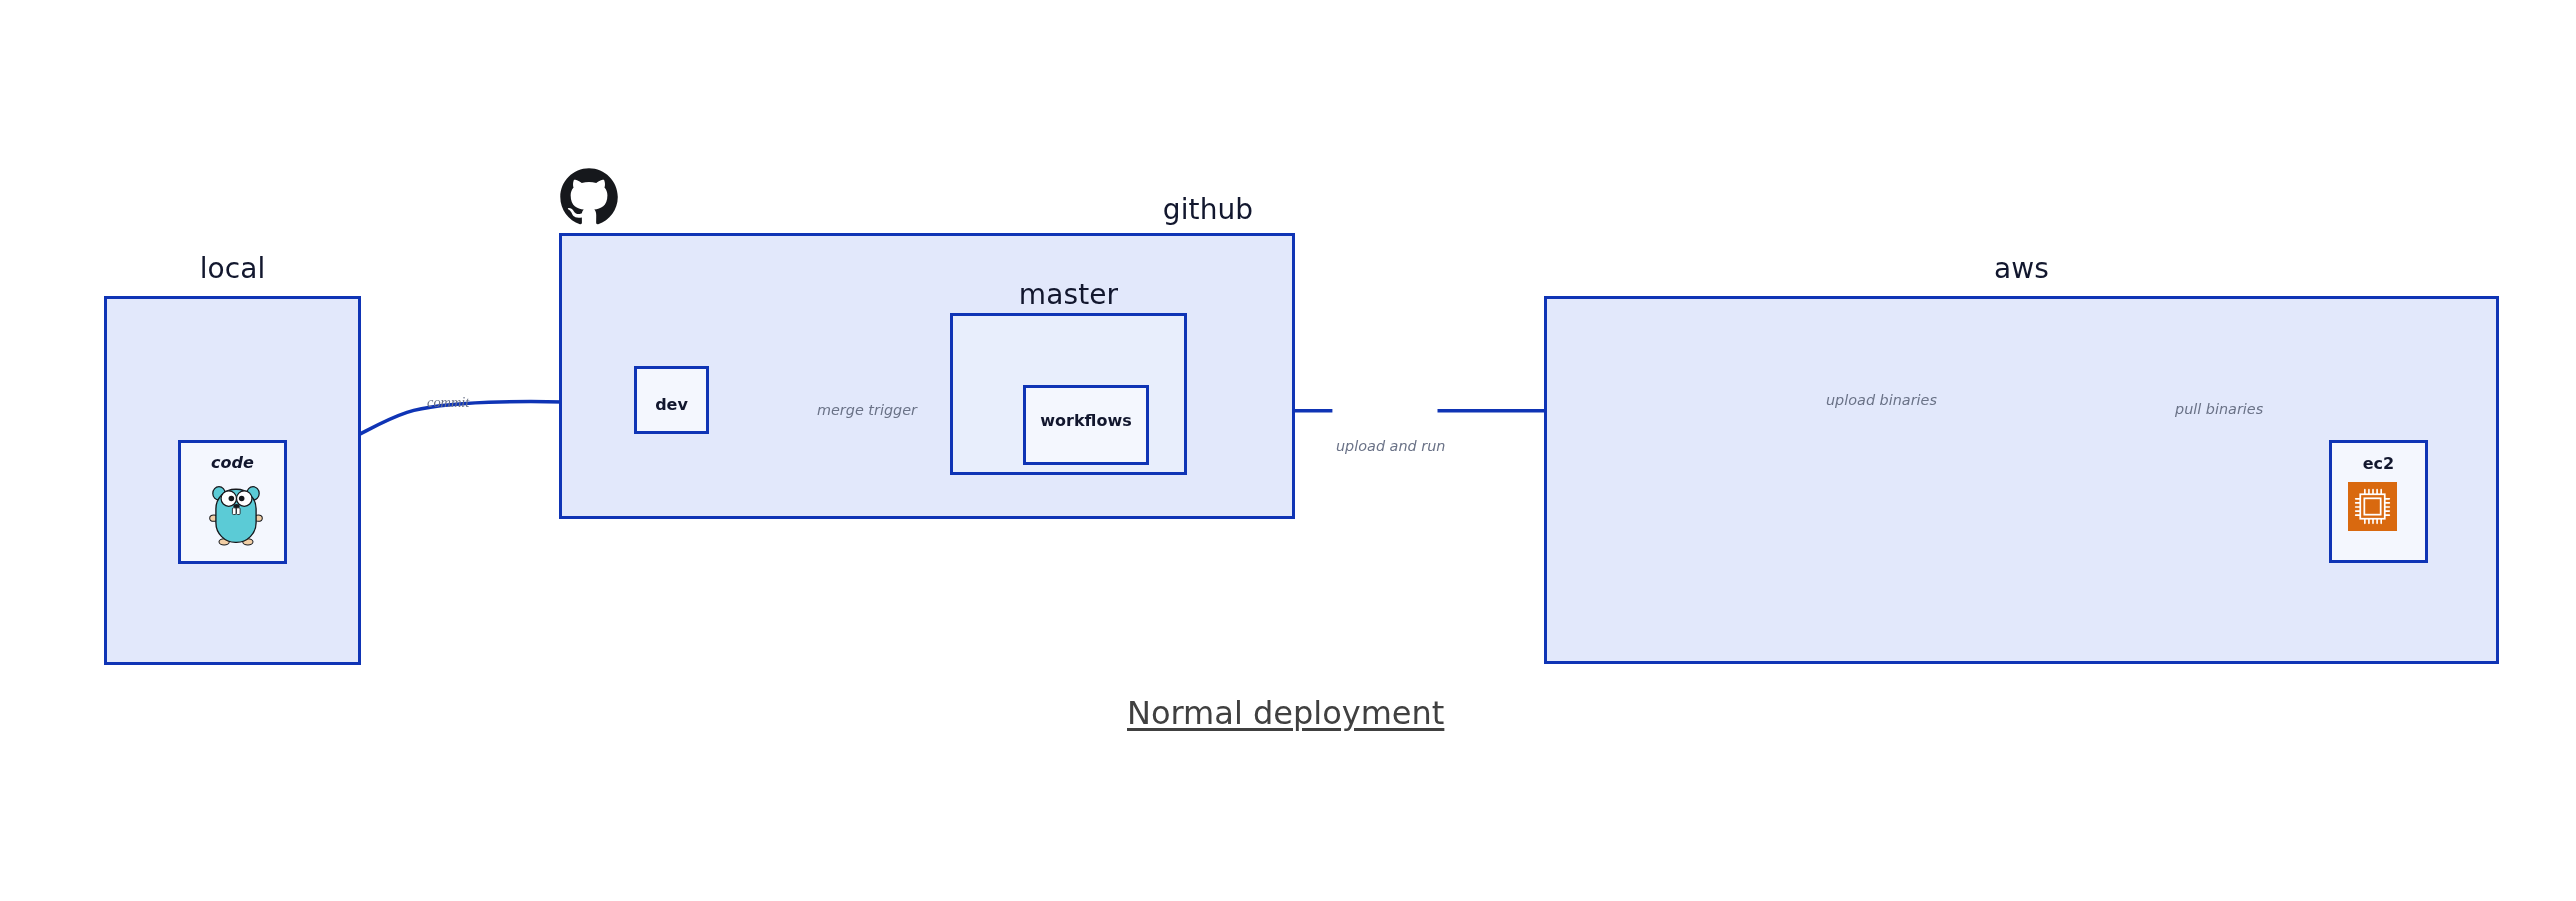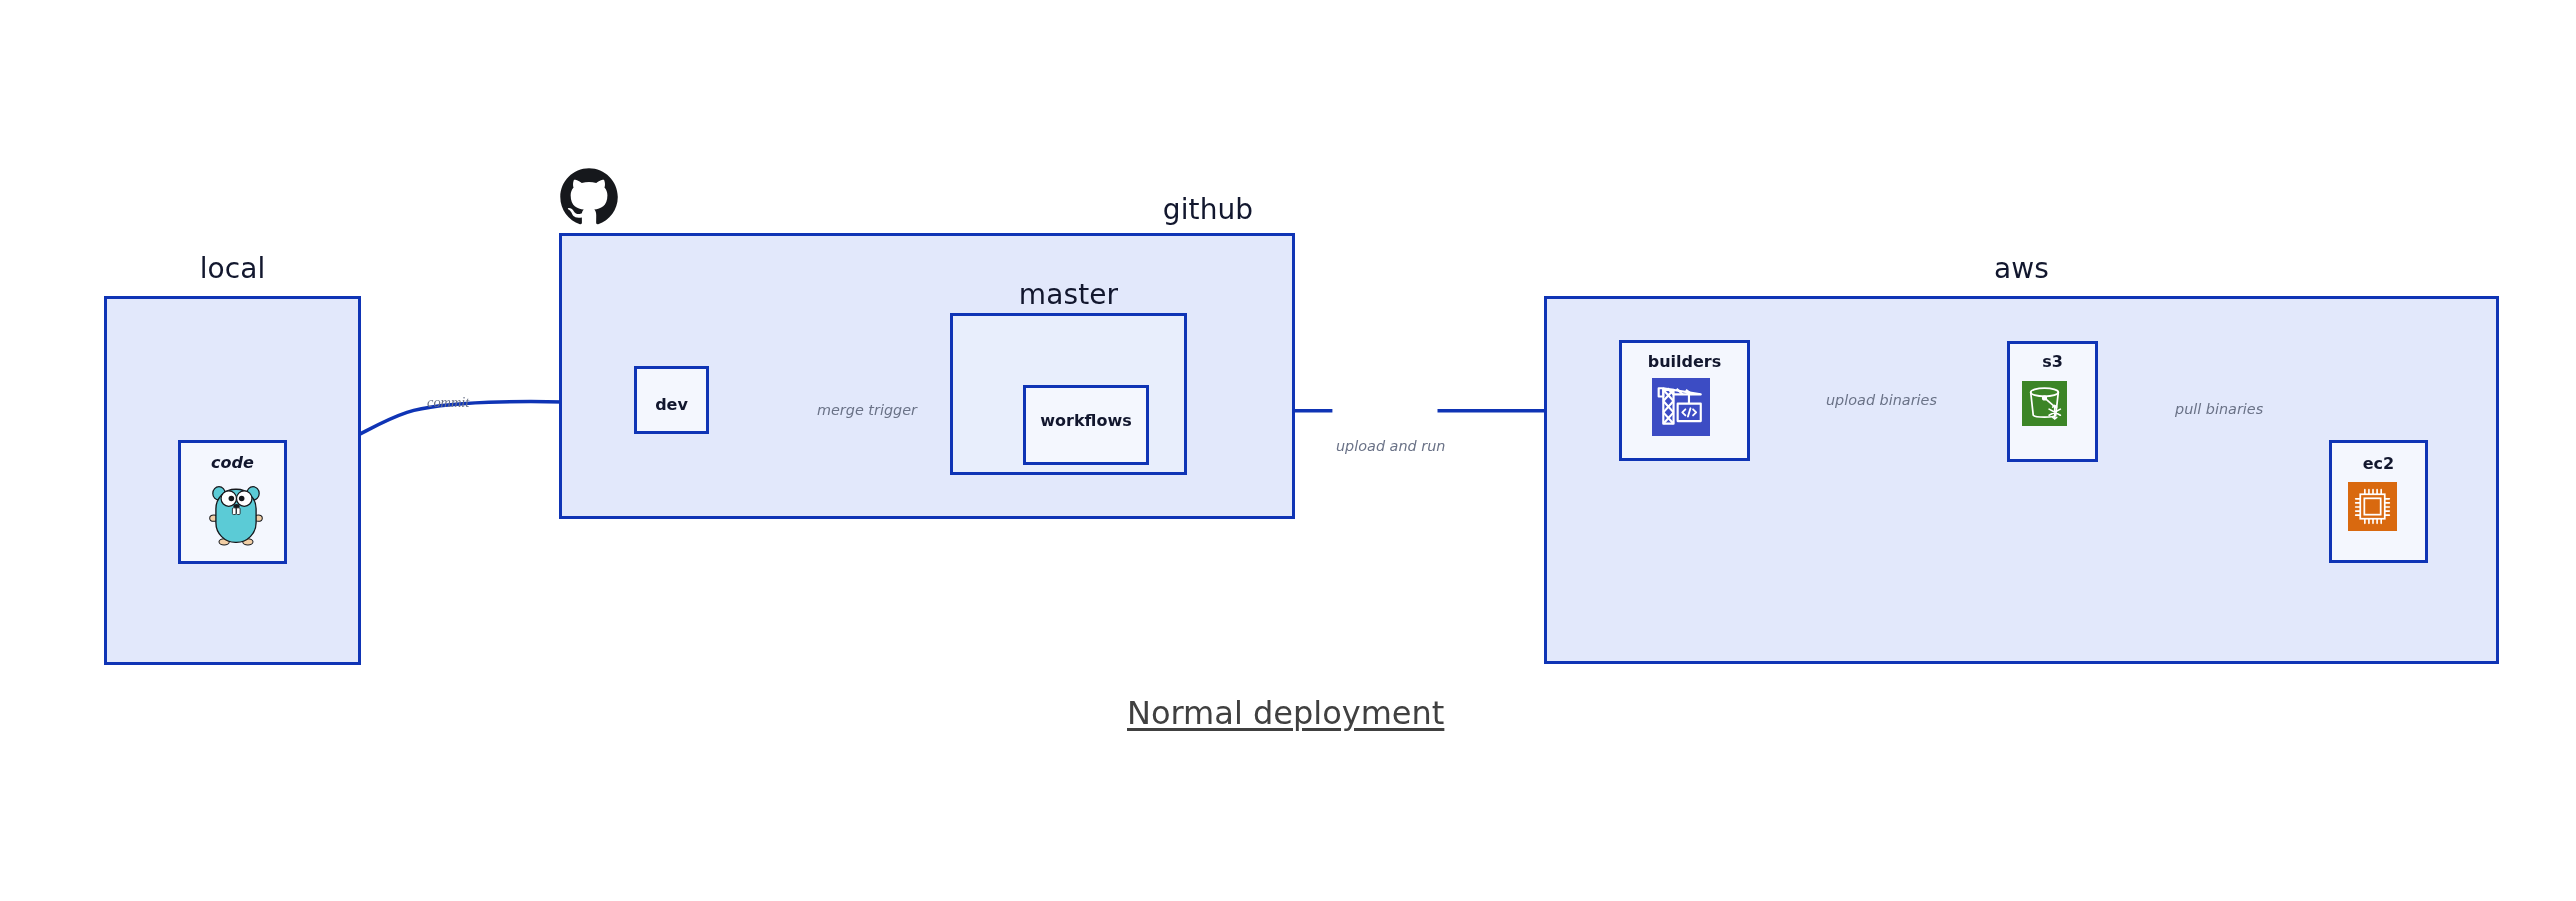--- a/index.html
+++ b/index.html
@@ -183,66 +183,21 @@
     <div class="node-label" style="top:26px;">dev</div>
   </div>
 
   <div class="node" style="left:1023px; top:385px; width:126px; height:80px;">
     <div class="node-label" style="top:23px;">workflows</div>
   </div>
 
   <div class="group-label" style="left:1544px; width:955px; top:252px;">aws</div>
   <div class="group" style="left:1544px; top:296px; width:955px; height:368px;"></div>
 
-  <div class="node" style="left:1619px; top:340px; width:131px; height:121px;">
-    <div class="node-label" style="top:9.3px;">builders</div>
-    <div class="icon-box" style="left:30px; top:35px; width:58px; height:58px;">
-      <svg viewBox="0 0 113 113" width="58" height="58">
-        <rect x="0" y="0" width="113" height="113" fill="#3c4cc4"></rect>
-        <g fill="none" stroke="#ffffff" stroke-width="4.2" stroke-linejoin="round">
-
-          <rect x="22" y="23" width="20" height="66"></rect>
-          <path d="M22 23 L42 45 M42 23 L22 45 M22 45 L42 67 M42 45 L22 67 M22 67 L42 89 M42 67 L22 89"></path>
-
-          <rect x="13" y="20" width="9" height="16"></rect>
-
-          <path d="M22 20 L95 32 L42 32"></path>
-          <path d="M30 20 L42 32 M48 21 L60 32 M66 23 L78 32"></path>
-
-          <path d="M72 30 L72 50"></path>
-
-          <rect x="50" y="50" width="45" height="34"></rect>
-        </g>
-        <g fill="none" stroke="#ffffff" stroke-width="3.6" stroke-linecap="round" stroke-linejoin="round">
-          <path d="M65 61 L59 67 L65 73"></path>
-          <path d="M80 61 L86 67 L80 73"></path>
-          <path d="M75 59 L70 75"></path>
-        </g>
-      </svg>
-    </div>
-  </div>
-
-  <div class="node" style="left:2007px; top:341px; width:91px; height:121px;">
-    <div class="node-label" style="top:8.2px;">s3</div>
-    <div class="icon-box" style="left:12.4px; top:37px; width:45px; height:45px;">
-      <svg viewBox="0 0 88 88" width="45" height="45">
-        <rect x="0" y="0" width="88" height="88" fill="#3c8527"></rect>
-        <g fill="none" stroke="#ffffff" stroke-width="3.4" stroke-linecap="round" stroke-linejoin="round">
-          <ellipse cx="44" cy="22" rx="27" ry="8"></ellipse>
-          <path d="M17 22 L22 67 C26 72 62 72 66 67 L71 22"></path>
-          <path d="M44 33 L66 52"></path>
-          <circle cx="44" cy="33" r="3.4" fill="#ffffff"></circle>
-        </g>
-        <g fill="none" stroke="#ffffff" stroke-width="3.2" stroke-linecap="round">
-          <path d="M64 48 L64 74 M53 55 L75 67 M75 55 L53 67"></path>
-          <path d="M60 51 L64 48 L68 51 M60 71 L64 74 L68 71"></path>
-        </g>
-      </svg>
-    </div>
-  </div>
+
 
   <div class="node" style="left:2329px; top:440px; width:99px; height:123px;">
     <div class="node-label" style="top:11.3px;">ec2</div>
     <div class="icon-box" style="left:16px; top:39px; width:49px; height:49px;">
       <svg viewBox="0 0 96 96" width="49" height="49">
         <rect x="0" y="0" width="96" height="96" fill="#d9690f"></rect>
         <g fill="none" stroke="#ffffff" stroke-width="3.4">
           <rect x="24" y="24" width="48" height="48"></rect>
           <rect x="32" y="32" width="32" height="32"></rect>
         </g>

